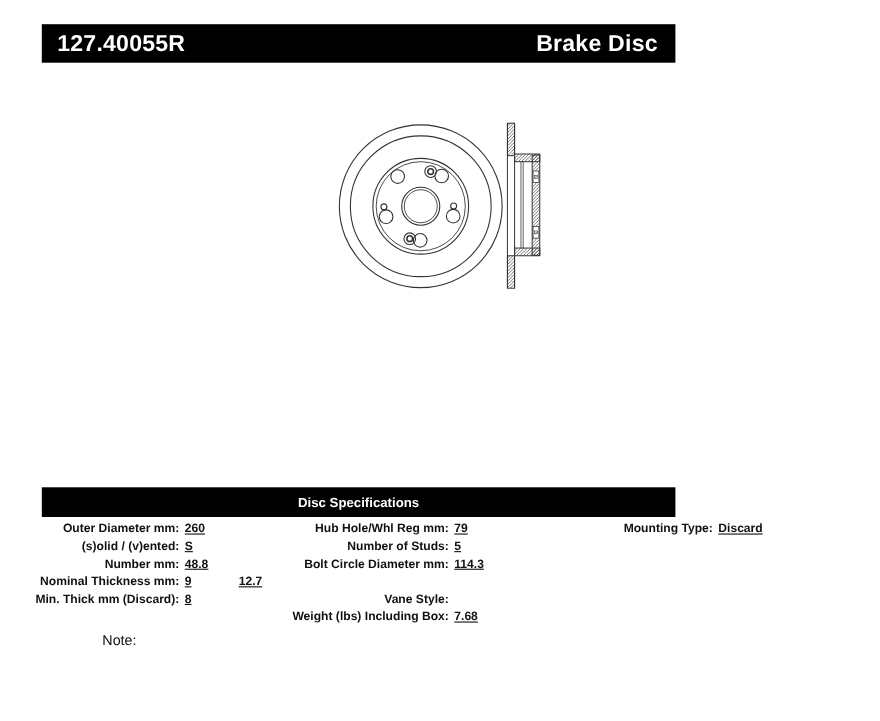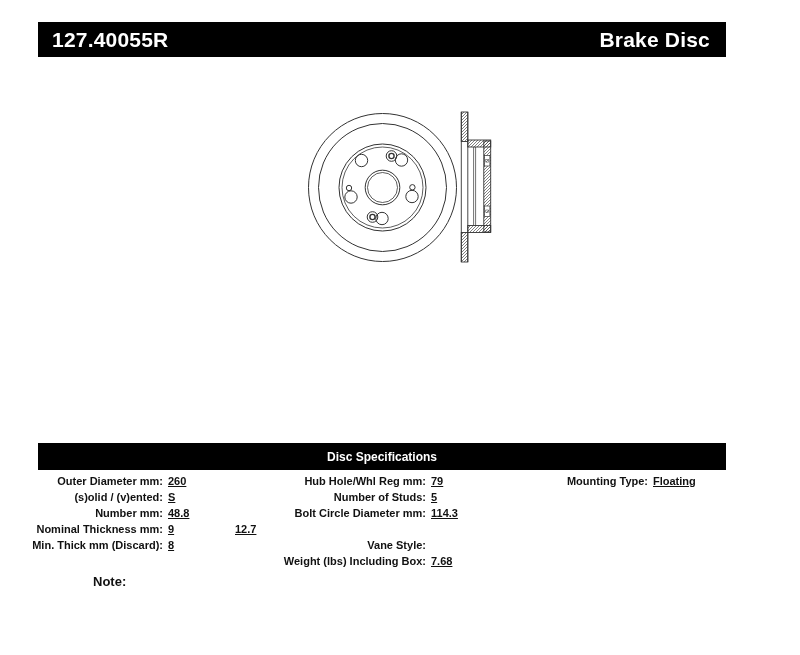--- a/index.html
+++ b/index.html
@@ -6,21 +6,21 @@
   .page{
     position:relative;
     width:800px;height:655px;
     background:#ffffff;
     font-family:"Liberation Sans", sans-serif;
     overflow:hidden;
   }
   
   .bar{
     position:absolute;
-    left:38px;width:688px;
+    left:38px;width:576px;
     background:#000000;
     color:#ffffff;
     box-sizing:border-box;
   }
   .bar.header{
     top:22px;height:35px;
     display:flex;justify-content:space-between;align-items:center;
     padding:0 16px 0 14px;
     font-size:21px;font-weight:700;
     letter-spacing:0.2px;
@@ -41,26 +41,26 @@
     font-size:11px;font-weight:700;color:#111111;
   }
   .spec-row{
     display:grid;
     grid-template-columns:var(--lw) auto;
     height:16px;line-height:16px;
   }
   .lbl{justify-self:end;white-space:nowrap;}
   .val{justify-self:start;padding-left:5px;white-space:nowrap;text-decoration:underline;}
   .col-1{left:20px;--lw:143px;}
-  .col-2{left:230px;--lw:196px;}
+  .col-2{left:212px;--lw:196px;}
   .col-3{left:520px;--lw:128px;}
   
   .note{
     position:absolute;left:93px;top:574px;
-    font-size:13px;font-weight:700;color:#111111;
+    font-size:13px;font-weight:400;color:#111111;
   }
 </style>
 </head>
 <body>
 
 <div class="page">
 
   <div class="bar header">
     <span>127.40055R</span>
     <span>Brake Disc</span>
@@ -174,19 +174,19 @@
     </div>
     <div class="spec-row">
       <span class="lbl">Weight (lbs) Including Box:</span>
       <span class="val">7.68</span>
     </div>
   </div>
 
   <div class="spec-col col-3">
     <div class="spec-row">
       <span class="lbl">Mounting Type:</span>
-      <span class="val">Floating</span>
+      <span class="val">Discard</span>
     </div>
   </div>
 
   <div class="note">Note:</div>
 
 </div>
 
 </body></html>

